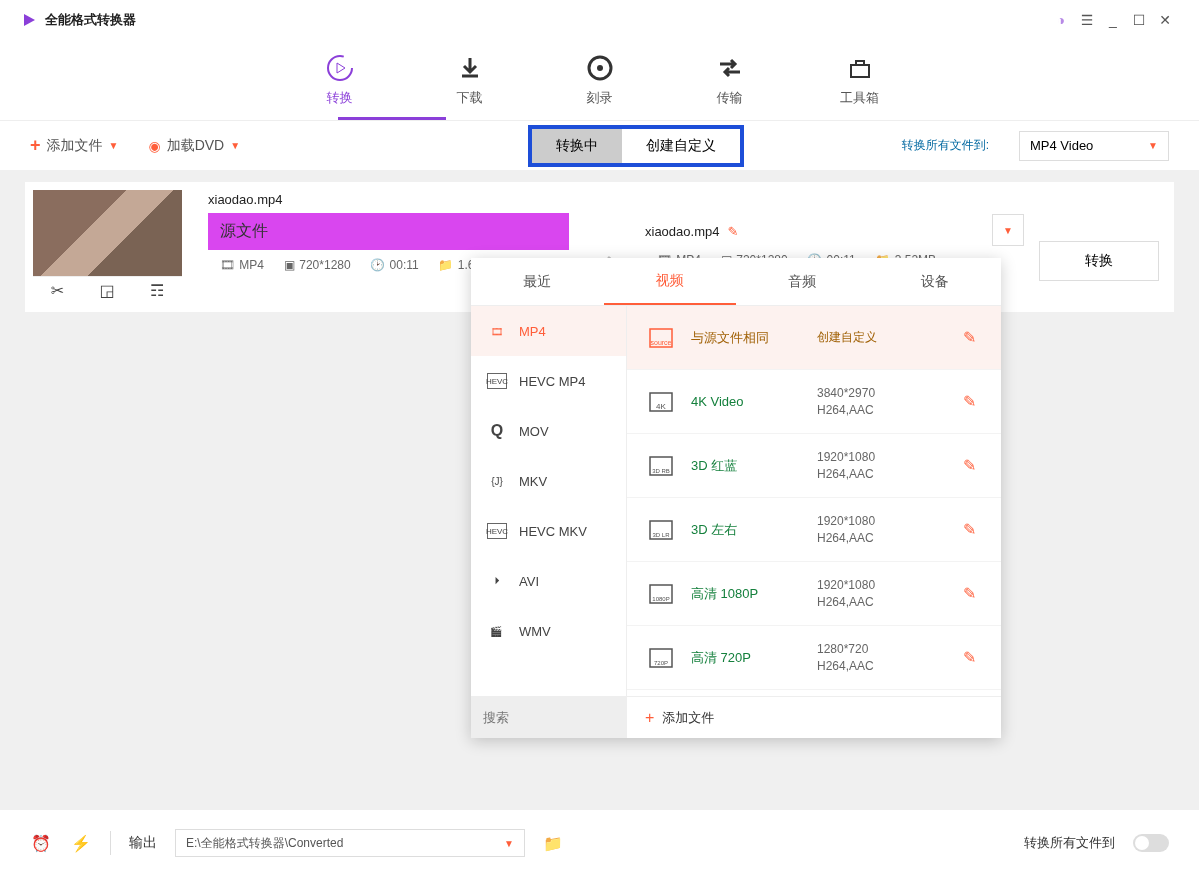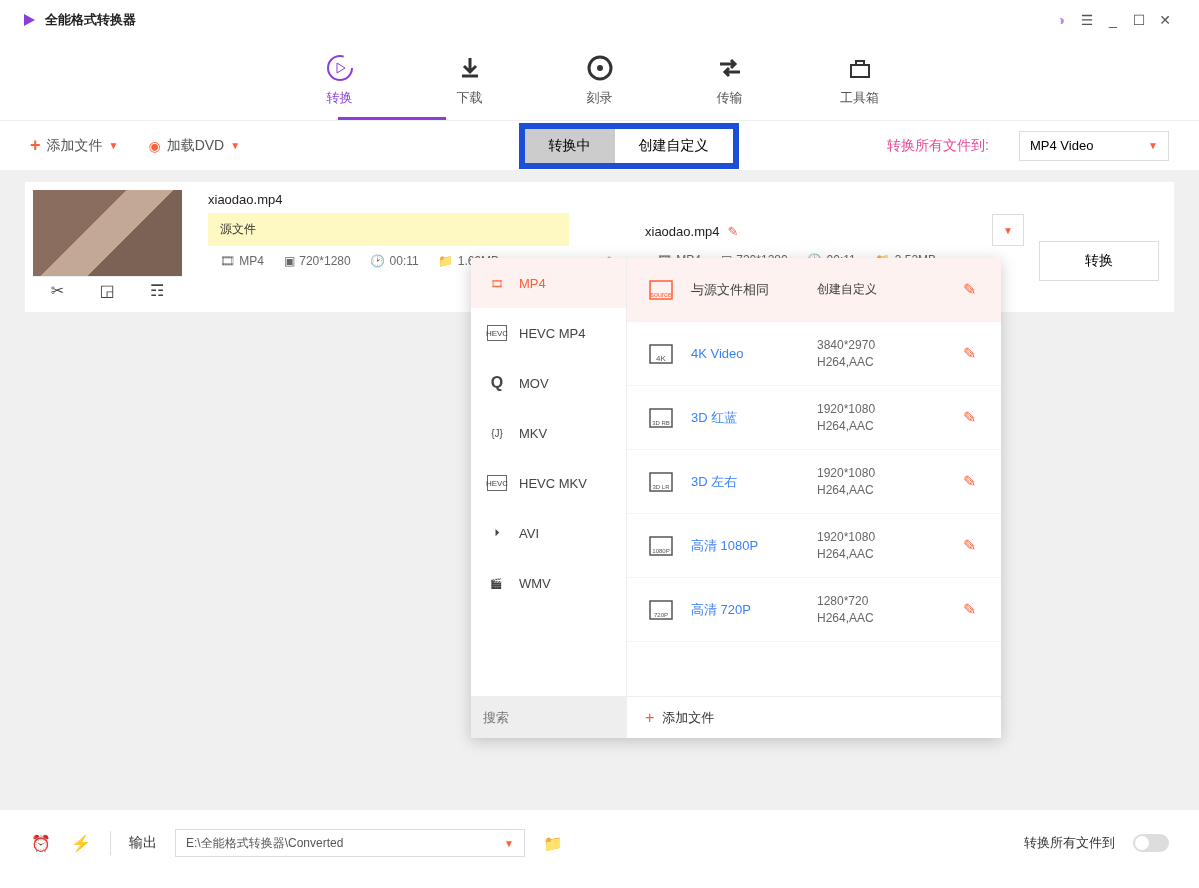--- a/index.html
+++ b/index.html
@@ -17,37 +17,37 @@
 .main-tab .label { font-size: 13px; color: #555; }
 .main-tab.active .label { color: #8b3fd9; }
 .main-tab.active .icon svg * { stroke: #8b3fd9; fill: none; }
 .tab-underline { position: absolute; top: 117px; left: 338px; width: 108px; height: 3px; background: #8b3fd9; }
 
 .toolbar { height: 50px; display: flex; align-items: center; padding: 0 30px; gap: 30px; border-top: 1px solid #eee; }
 .tb-action { display: flex; align-items: center; gap: 6px; font-size: 14px; color: #555; cursor: pointer; }
 .tb-action .plus { color: #ff5e3a; font-size: 18px; font-weight: bold; }
 .tb-action .disc { color: #ff5e3a; }
 .tb-action .chev { color: #ff5e3a; font-size: 10px; }
-.seg { display: flex; border: 6px solid #1d4ed8; }
+.seg { display: flex; border: 4px solid #1d4ed8; }
 .seg-btn { padding: 8px 24px; font-size: 14px; background: #fff; cursor: pointer; }
 .seg-btn.active { background: #ccc; }
 .center-push { margin-left: auto; margin-right: auto; padding-left: 130px; }
-.convert-all { display: flex; align-items: center; gap: 8px; font-size: 14px; color: #ec4899; }
+.convert-all { display: flex; align-items: center; gap: 8px; font-size: 12px; color: #0369a1; }
 .format-select { width: 150px; height: 30px; border: 1px solid #ddd; display: flex; align-items: center; padding: 0 10px; font-size: 13px; justify-content: space-between; cursor: pointer; }
 .format-select .chev { color: #ff5e3a; font-size: 10px; }
 
 .content { background: #f0f0f0; height: 640px; padding: 12px 25px; }
 .row { background: #fff; height: 130px; display: flex; align-items: stretch; }
 .thumb-col { width: 165px; padding: 8px; display: flex; flex-direction: column; }
 .thumb { flex: 1; background: linear-gradient(135deg,#8a6d5e 40%,#c4a896 40%,#c4a896 60%,#7a6354 60%); position: relative; }
 .thumb-tools { height: 28px; display: flex; justify-content: space-around; align-items: center; border-top: 1px solid #eee; color: #444; }
 .src, .tgt { flex: 1; padding: 10px 18px 6px; position: relative; }
 .fname { font-size: 13px; color: #222; margin-bottom: 6px; display: flex; align-items: center; gap: 8px; }
 .fname .edit { color: #ff5e3a; }
-.panel-hdr { background: #fef9c3; padding: 8px 12px; font-size: 12px; color: #333; }
+.panel-hdr { background: #d946ef; padding: 8px 12px; font-size: 16px; color: #333; }
 .panel-meta { display: flex; gap: 20px; padding: 8px 12px; font-size: 12px; color: #666; align-items: center; }
 .meta-item { display: flex; align-items: center; gap: 4px; }
 .arrow-col { width: 40px; display: flex; align-items: center; justify-content: center; color: #bbb; font-size: 22px; padding-top: 30px; }
 .btn-col { width: 150px; display: flex; align-items: center; justify-content: center; padding: 0 8px; padding-top: 28px; }
 .convert-btn { width: 120px; height: 40px; background: #fff; border: 1px solid #ddd; font-size: 14px; cursor: pointer; }
 
 .target-box { background: #fff; display: flex; align-items: center; position: relative; }
 .target-box .sel { flex: 1; }
 .target-box .dd { width: 32px; height: 32px; border: 1px solid #ddd; display: flex; align-items: center; justify-content: center; cursor: pointer; position: absolute; right: 0; top: 32px; }
 .target-box .dd .tri { color: #ff5e3a; font-size: 10px; }
@@ -57,23 +57,23 @@
 .dd-tab { flex: 1; display: flex; align-items: center; justify-content: center; font-size: 14px; color: #555; cursor: pointer; }
 .dd-tab.active { color: #ff5e3a; border-bottom: 2px solid #ff5e3a; }
 .dd-body { flex: 1; display: flex; overflow: hidden; }
 .fmt-list { width: 156px; border-right: 1px solid #eee; overflow-y: auto; }
 .fmt-item { height: 50px; display: flex; align-items: center; gap: 12px; padding: 0 16px; font-size: 13px; color: #444; cursor: pointer; }
 .fmt-item.active { background: #fdf2ef; color: #ff5e3a; }
 .fmt-icon { width: 20px; height: 16px; display: flex; align-items: center; justify-content: center; font-size: 10px; color: #444; }
 .preset-list { flex: 1; overflow-y: auto; }
 .preset { height: 64px; display: flex; align-items: center; padding: 0 20px; gap: 16px; border-bottom: 1px solid #f3f3f3; cursor: pointer; }
 .preset.active { background: #fdf2ef; }
-.preset.active .p-name, .preset.active .p-detail { color: #404040; }
+.preset.active .p-name, .preset.active .p-detail { color: #a16207; }
 .preset .p-icon { width: 28px; height: 28px; }
-.preset .p-name { font-size: 13px; color: #3b82f6; flex: 0 0 110px; }
+.preset .p-name { font-size: 13px; color: #15803d; flex: 0 0 110px; }
 .preset .p-detail { font-size: 12px; color: #666; flex: 1; line-height: 1.4; }
 .preset .p-edit { color: #ff5e3a; width: 18px; }
 .dd-footer { height: 42px; display: flex; align-items: center; border-top: 1px solid #eee; }
 .search-box { width: 156px; height: 100%; background: #eee; border: none; padding: 0 12px; font-size: 13px; outline: none; }
 .create-custom { display: flex; align-items: center; gap: 8px; padding: 0 18px; font-size: 13px; color: #333; cursor: pointer; }
 .create-custom .plus { color: #ff5e3a; font-size: 16px; }
 
 .bottombar { position: absolute; bottom: 20px; left: 0; right: 0; height: 50px; display: flex; align-items: center; padding: 0 30px; gap: 18px; background: #fff; }
 .bb-icon { width: 22px; text-align: center; color: #444; cursor: pointer; font-size: 16px; }
 .divider { width: 1px; height: 24px; background: #ddd; }
@@ -242,20 +242,26 @@
           <span class="tri">▼</span>
         </div>
     </div>
     <div class="btn-col">
       <button class="convert-btn">转换</button>
     </div>
   </div>
 </div>
 
 <div class="dropdown">
+  <div class="dd-tabs">
+    <div class="dd-tab">最近</div>
+    <div class="dd-tab active">视频</div>
+    <div class="dd-tab">音频</div>
+    <div class="dd-tab">设备</div>
+  </div>
   <div class="dd-body">
     <div class="fmt-list">
       <div class="fmt-item active">
           <span class="fmt-icon" style="color:#ff5e3a">🎞</span>
           <span>MP4</span>
         </div>
       <div class="fmt-item">
           <span class="fmt-icon" style="font-size:8px;border:1px solid #666;padding:1px">HEVC</span>
           <span>HEVC MP4</span>
         </div>

